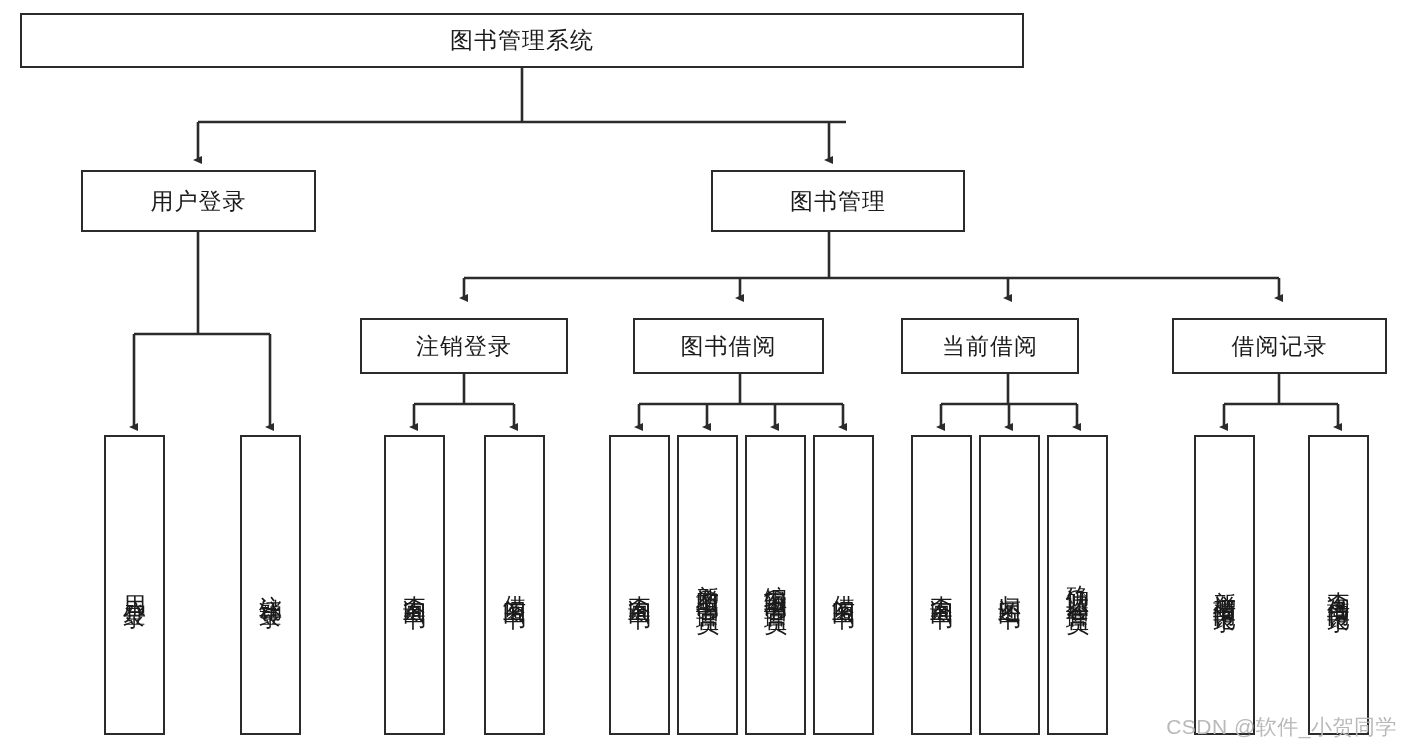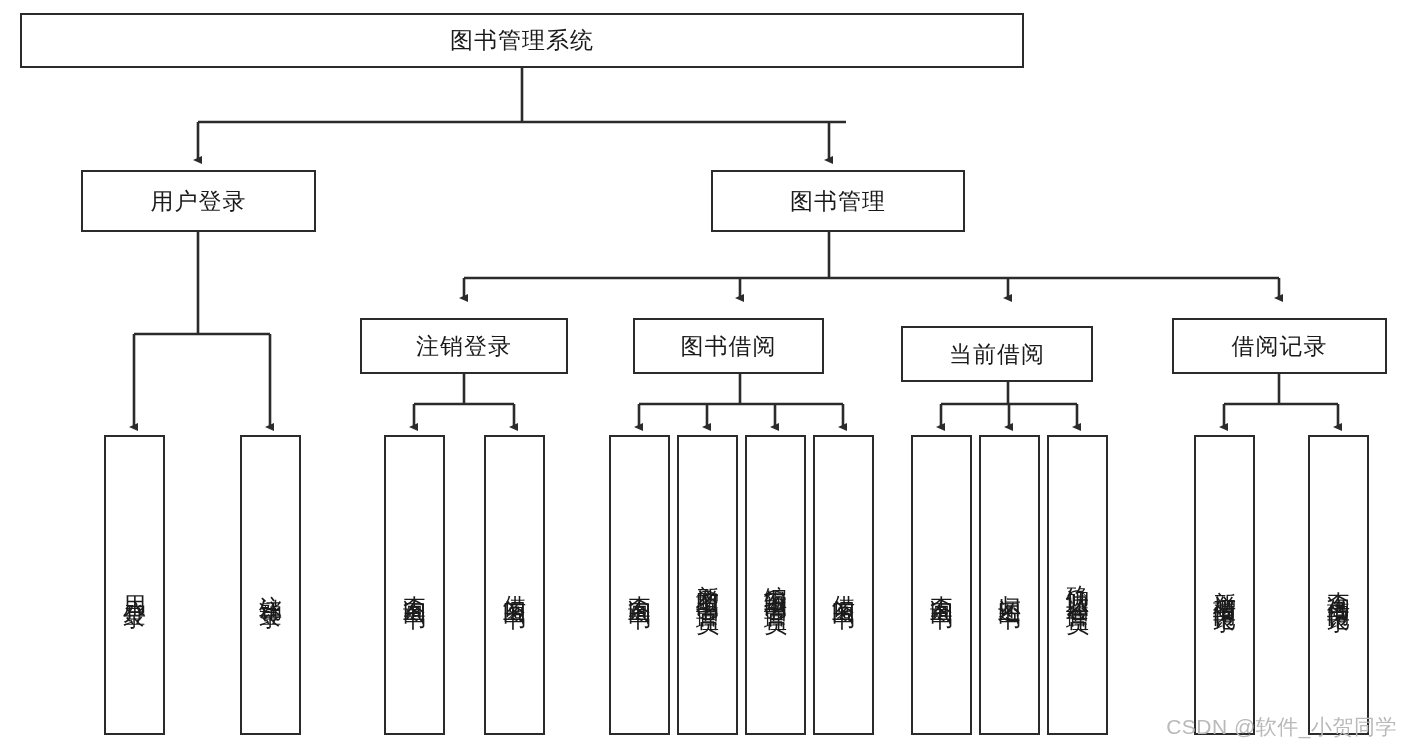--- a/index.html
+++ b/index.html
@@ -127,21 +127,21 @@
   <div class="node horiz" style="left:711px; top:170px; width:254px; height:62px;">
     <span class="htext">图书管理</span>
   </div>
 
   <div class="node horiz" style="left:360px; top:318px; width:208px; height:56px;">
     <span class="htext">注销登录</span>
   </div>
   <div class="node horiz" style="left:633px; top:318px; width:191px; height:56px;">
     <span class="htext">图书借阅</span>
   </div>
-  <div class="node horiz" style="left:901px; top:326px; width:192px; height:56px;">
+  <div class="node horiz" style="left:901px; top:318px; width:178px; height:56px;">
     <span class="htext">当前借阅</span>
   </div>
   <div class="node horiz" style="left:1172px; top:318px; width:215px; height:56px;">
     <span class="htext">借阅记录</span>
   </div>
 
   <div class="node vert" style="left:104px; top:435px; width:61px; height:300px;">
     <span class="vtext">用户登录</span>
   </div>
   <div class="node vert" style="left:240px; top:435px; width:61px; height:300px;">

